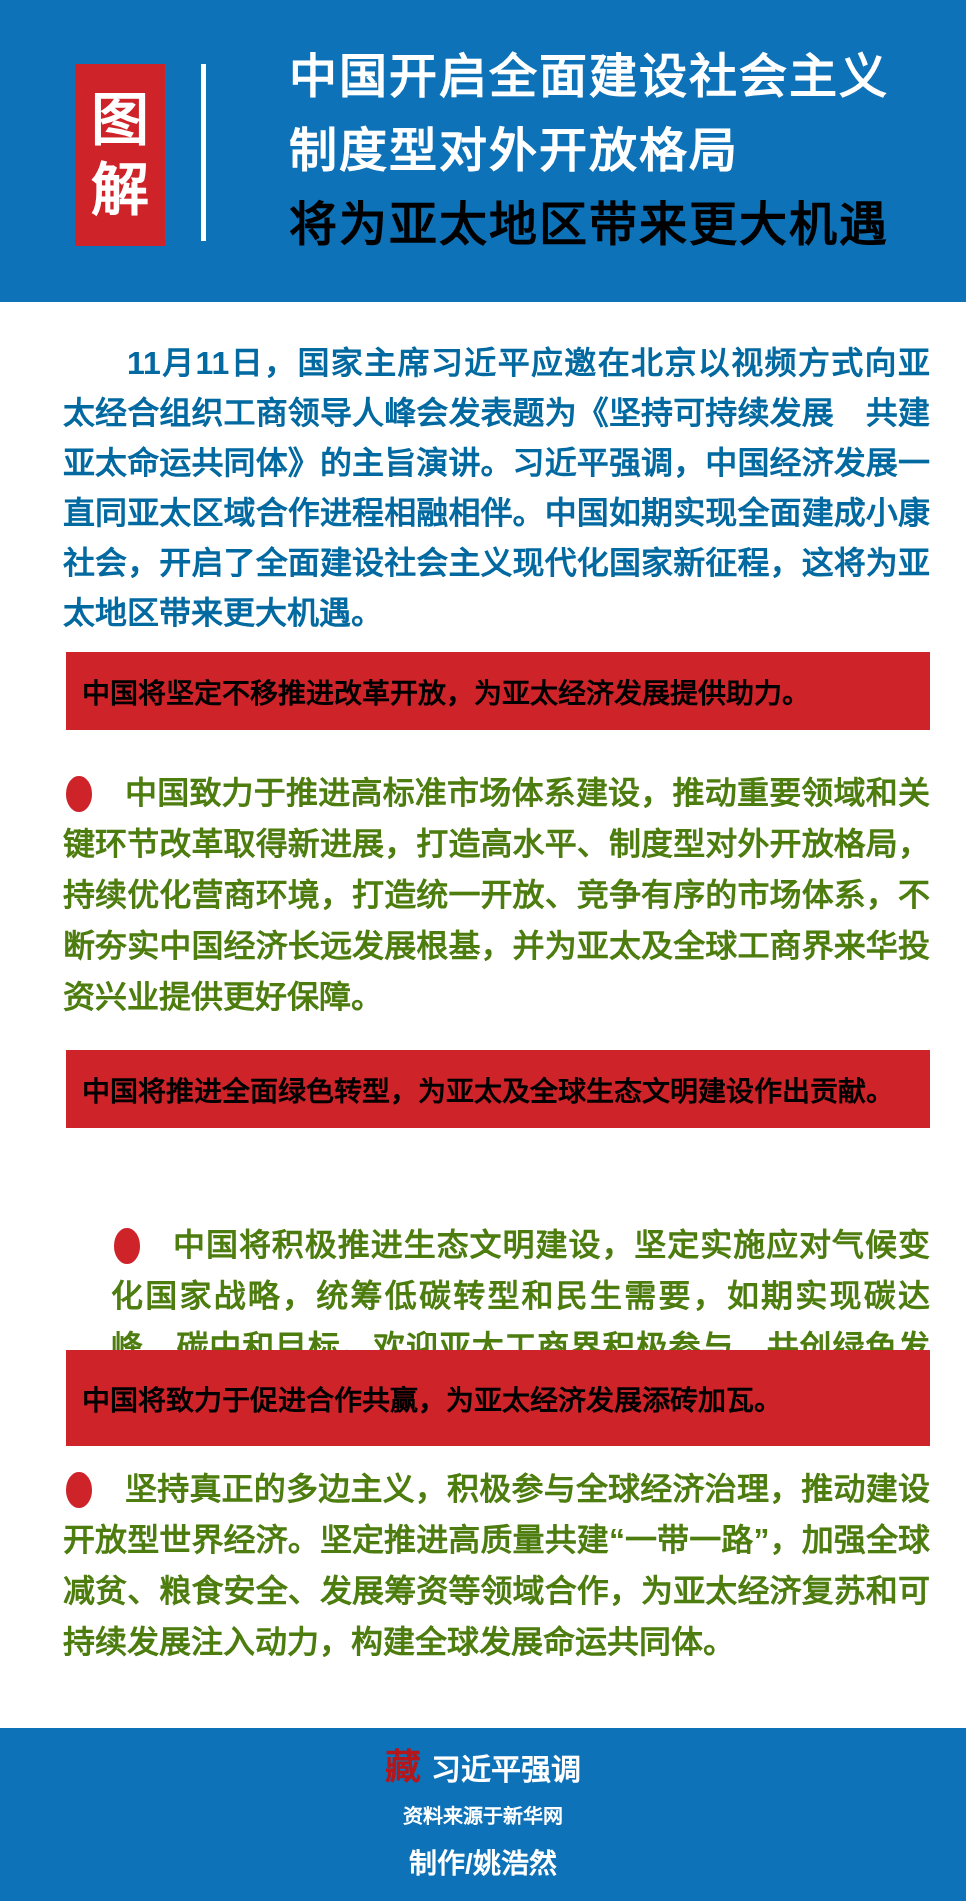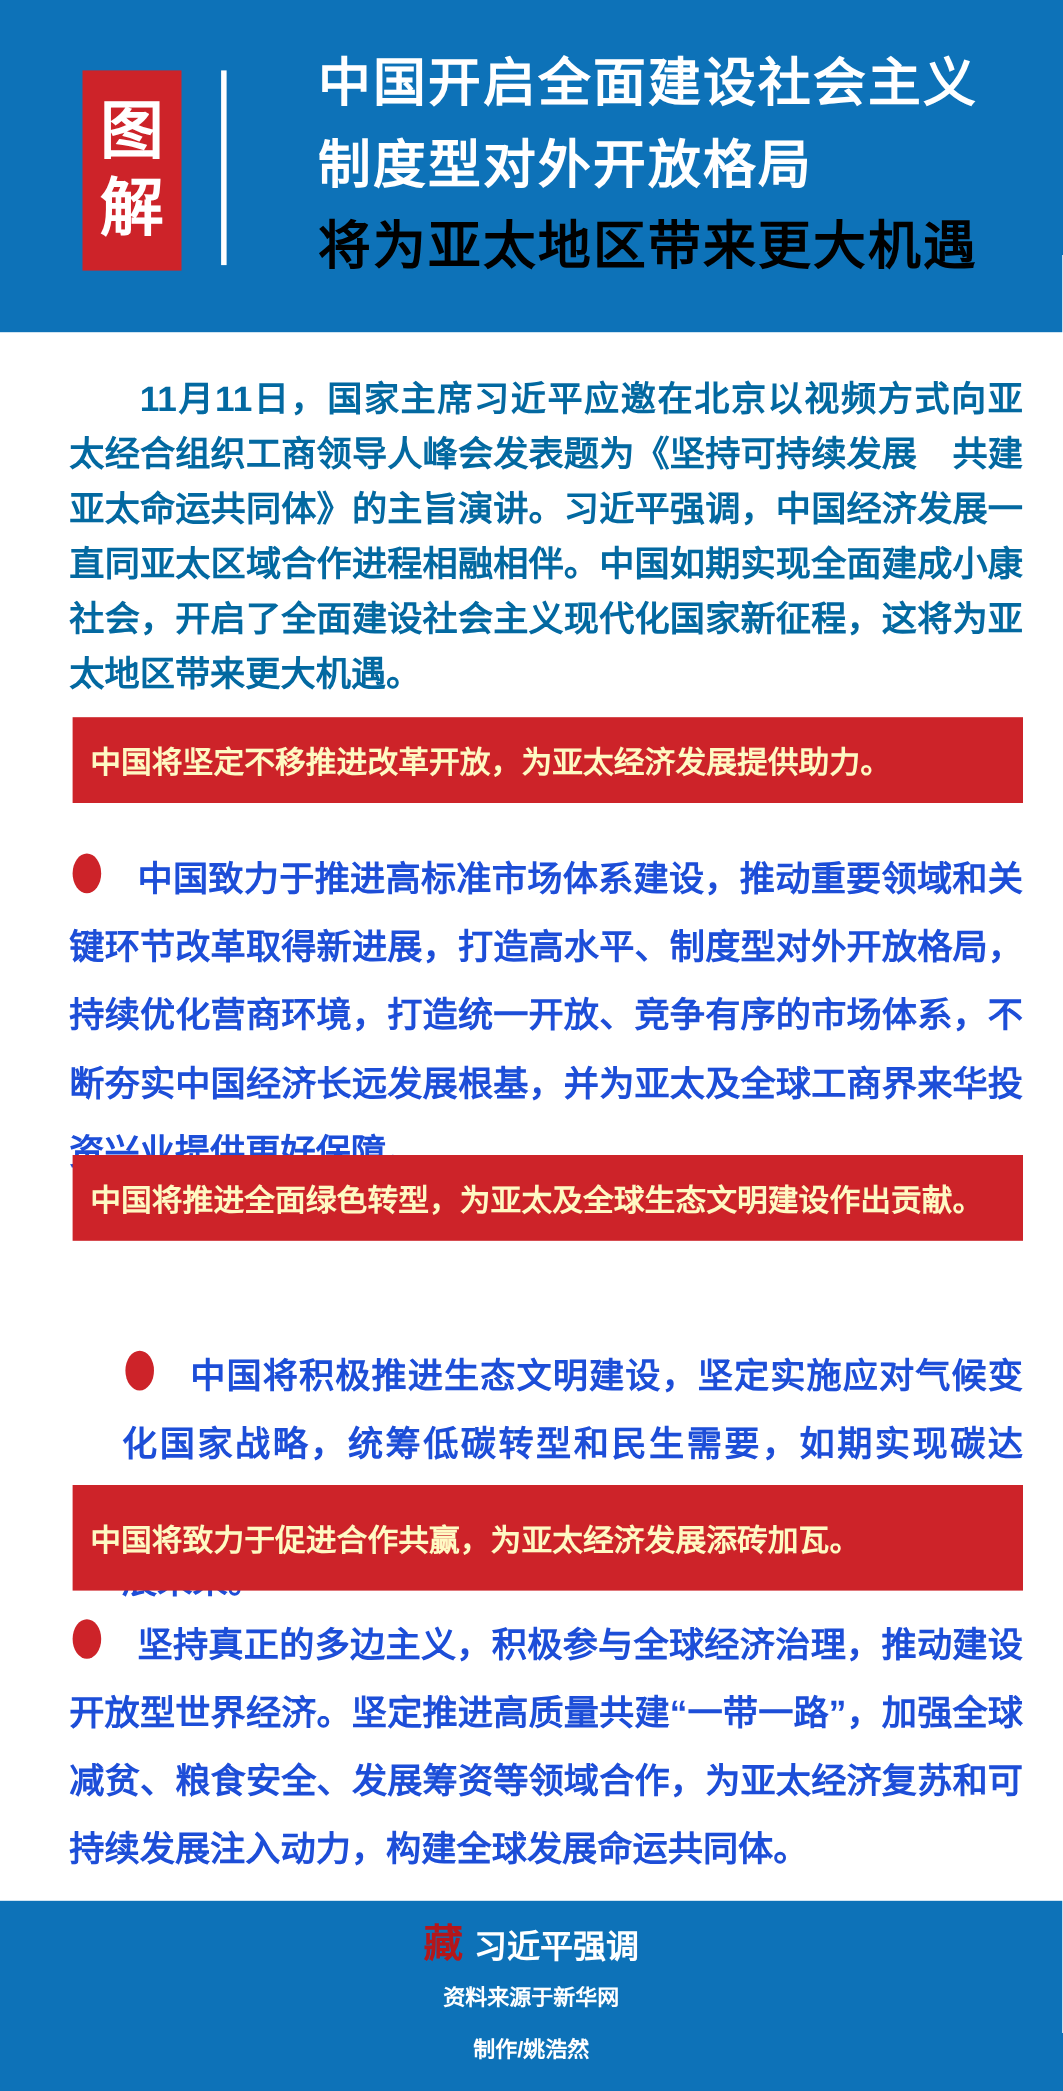--- a/index.html
+++ b/index.html
@@ -45,56 +45,56 @@
     color:#0369a1; font-size:32px; line-height:50px;
     text-align:justify; text-indent:64px;
   }
 
   
   .banner {
     position:absolute; left:66px; width:864px; height:78px;
     background:#cd2329;
     display:flex; align-items:center;
     padding-left:16px;
-    color:#fef9c3; font-size:28px; white-space:nowrap;
+    color:#000000; font-size:28px; white-space:nowrap;
   }
   .banner-1 { top:652px; }
   .banner-2 { top:1050px; }
   .banner-3 { top:1350px; height:96px;text-align:center; }
 
   
   .bullet {
     position:absolute; left:63px; right:36px;
   }
   .bullet-1 { top:768px; }
   .bullet-2 { top:1220px;margin-left:48px; }
   .bullet-3 { top:1464px; }
   .bullet .dot {
     position:absolute; left:3px; top:8px;
     width:26px; height:36px;
     background:#cd2329; border-radius:50%;
   }
   .bullet p {
-    color:#1d4ed8; font-size:32px; line-height:62px;
+    color:#4d7c0f; font-size:32px; line-height:51px;
     text-align:justify; text-indent:62px;
   }
 
   
   .footer {
     position:absolute; left:0; top:1728px; width:966px; height:173px;
     background:#0d72b8;
   }
   .footer-row {
     position:absolute; left:0; width:966px;
     display:flex; align-items:center; justify-content:center;
     color:#ffffff;
   }
   .footer-row.site   { top:20px;  height:38px; font-size:30px; }
   .footer-row.source { top:67px;  height:38px; font-size:20px; }
-  .footer-row.credit { top:114px; height:38px; font-size:20px; }
+  .footer-row.credit { top:114px; height:38px; font-size:28px; }
   .site-logo {
     color:#b5161a; font-size:36px; line-height:36px; margin-right:10px;
     font-family:"Liberation Serif","DejaVu Serif",serif;
   }
 </style>
 </head>
 <body>
 
 <div class="page">
 

